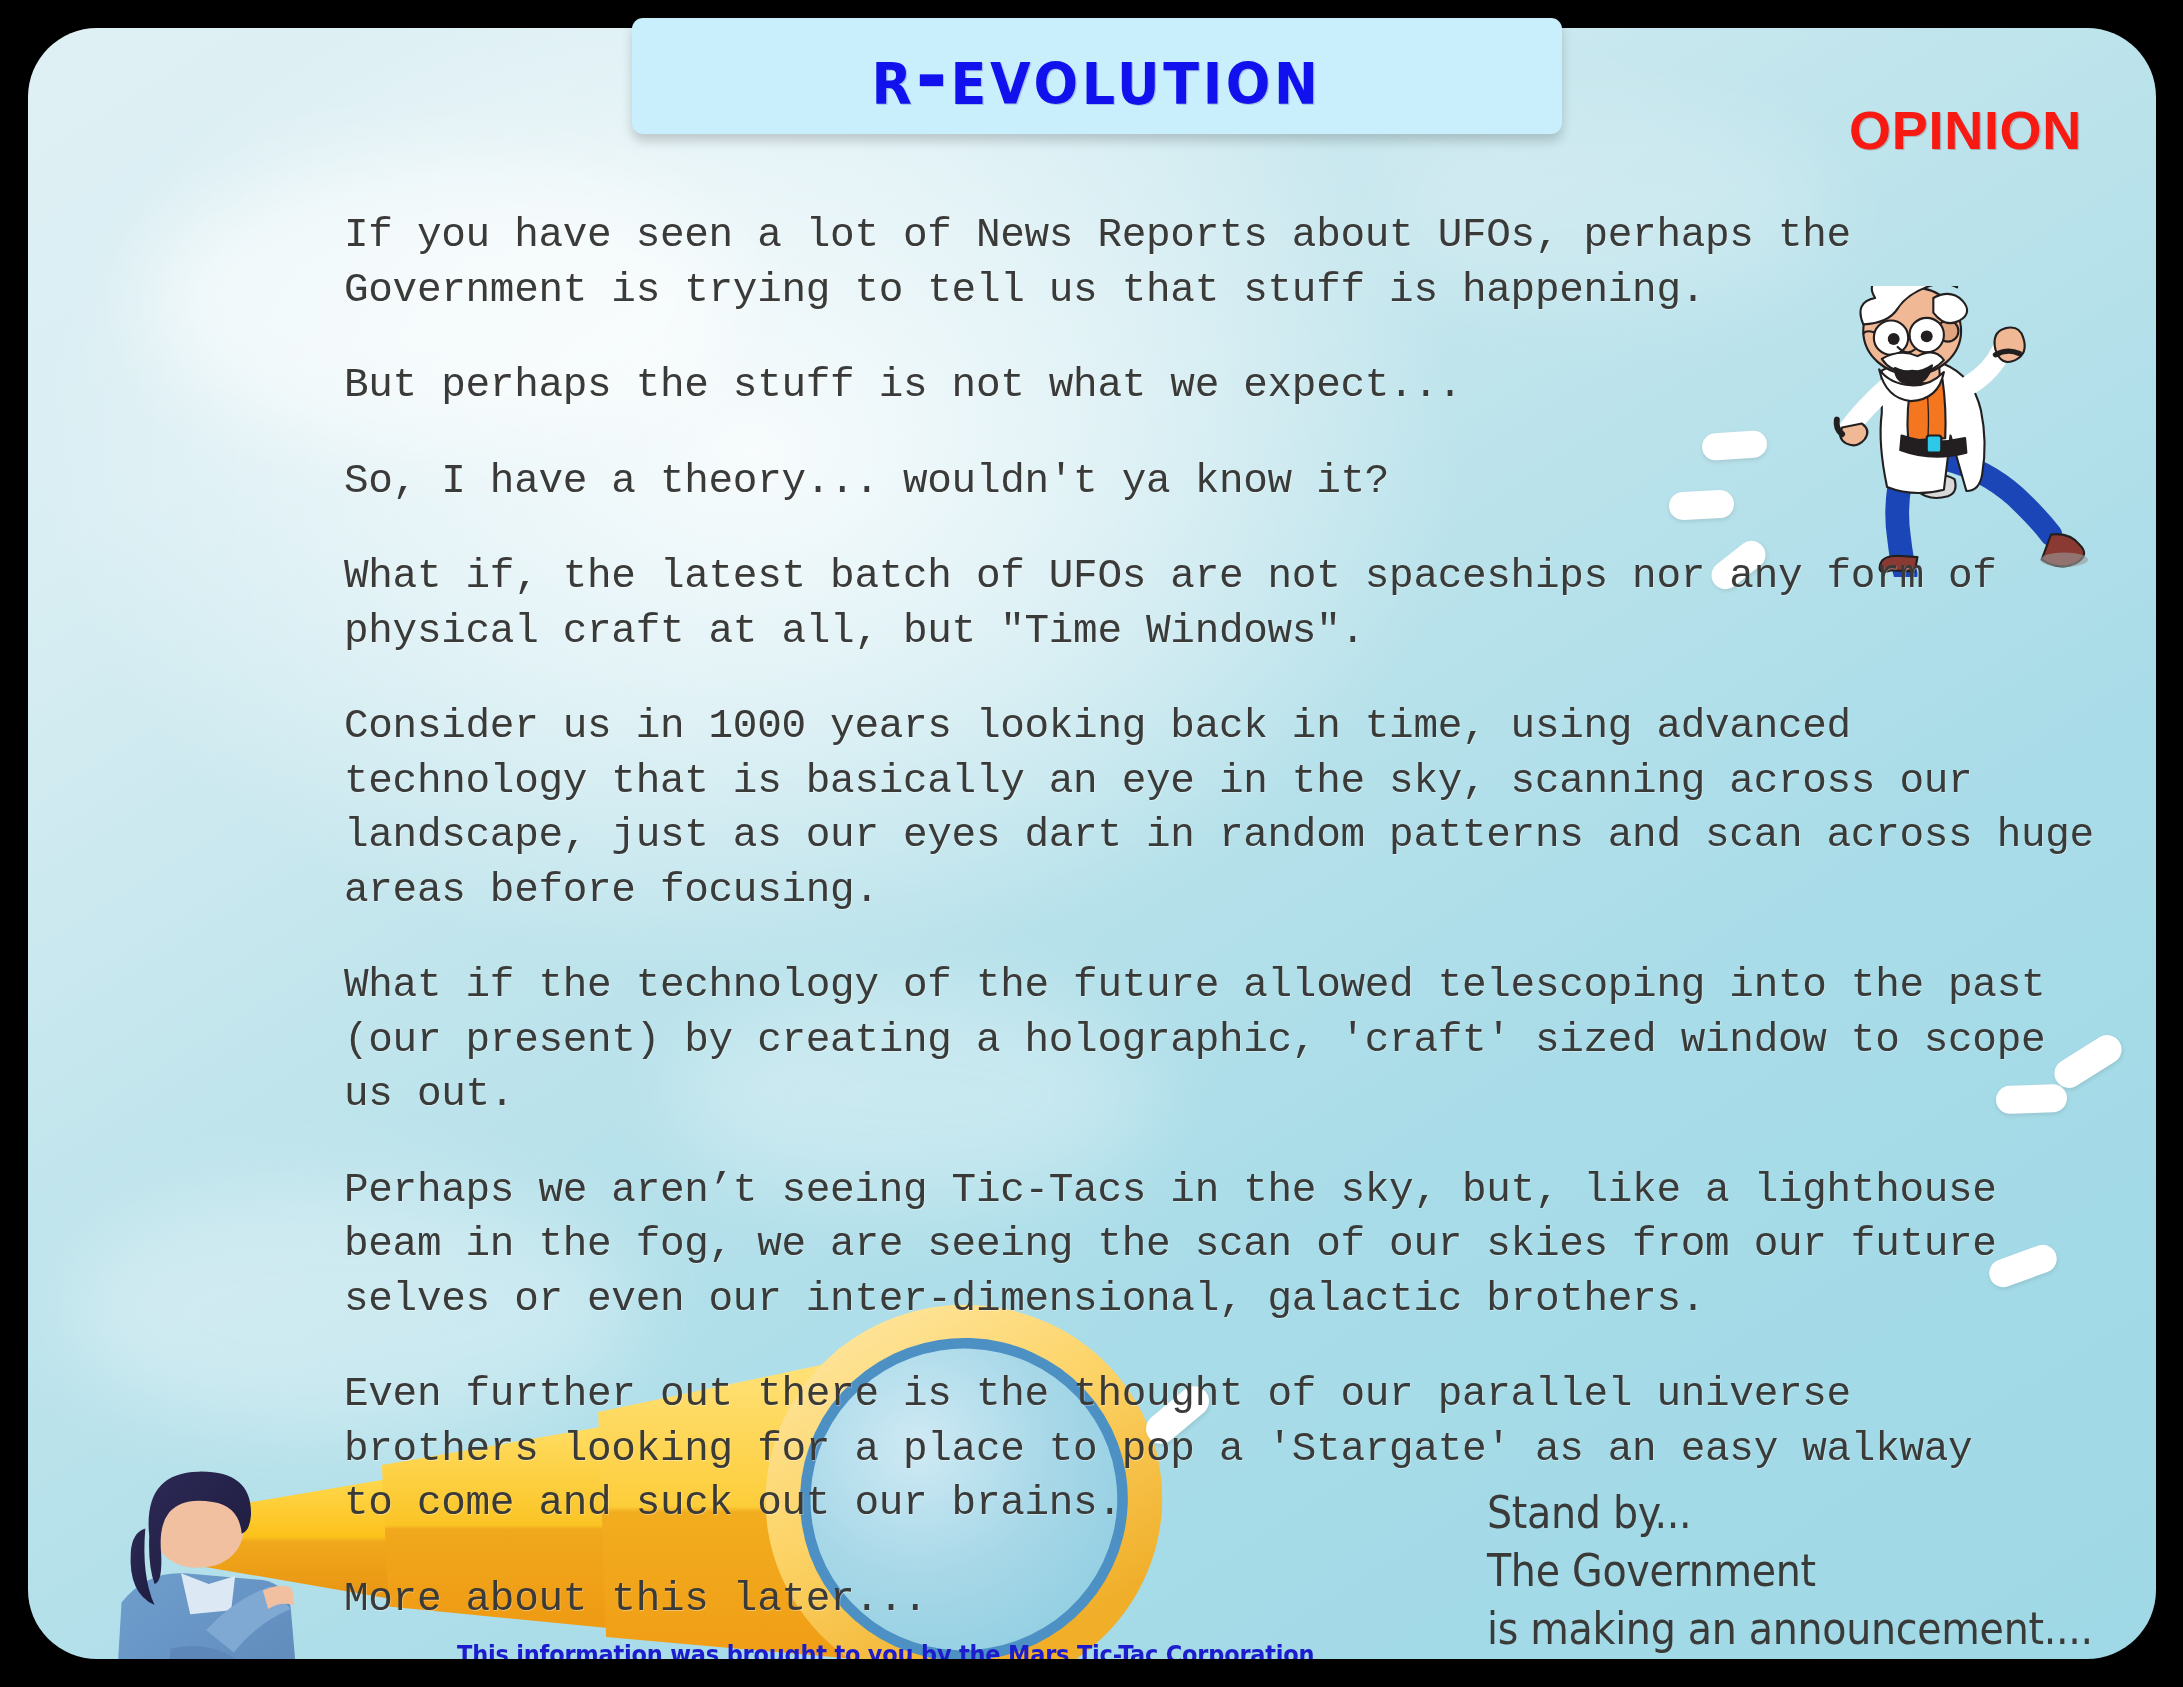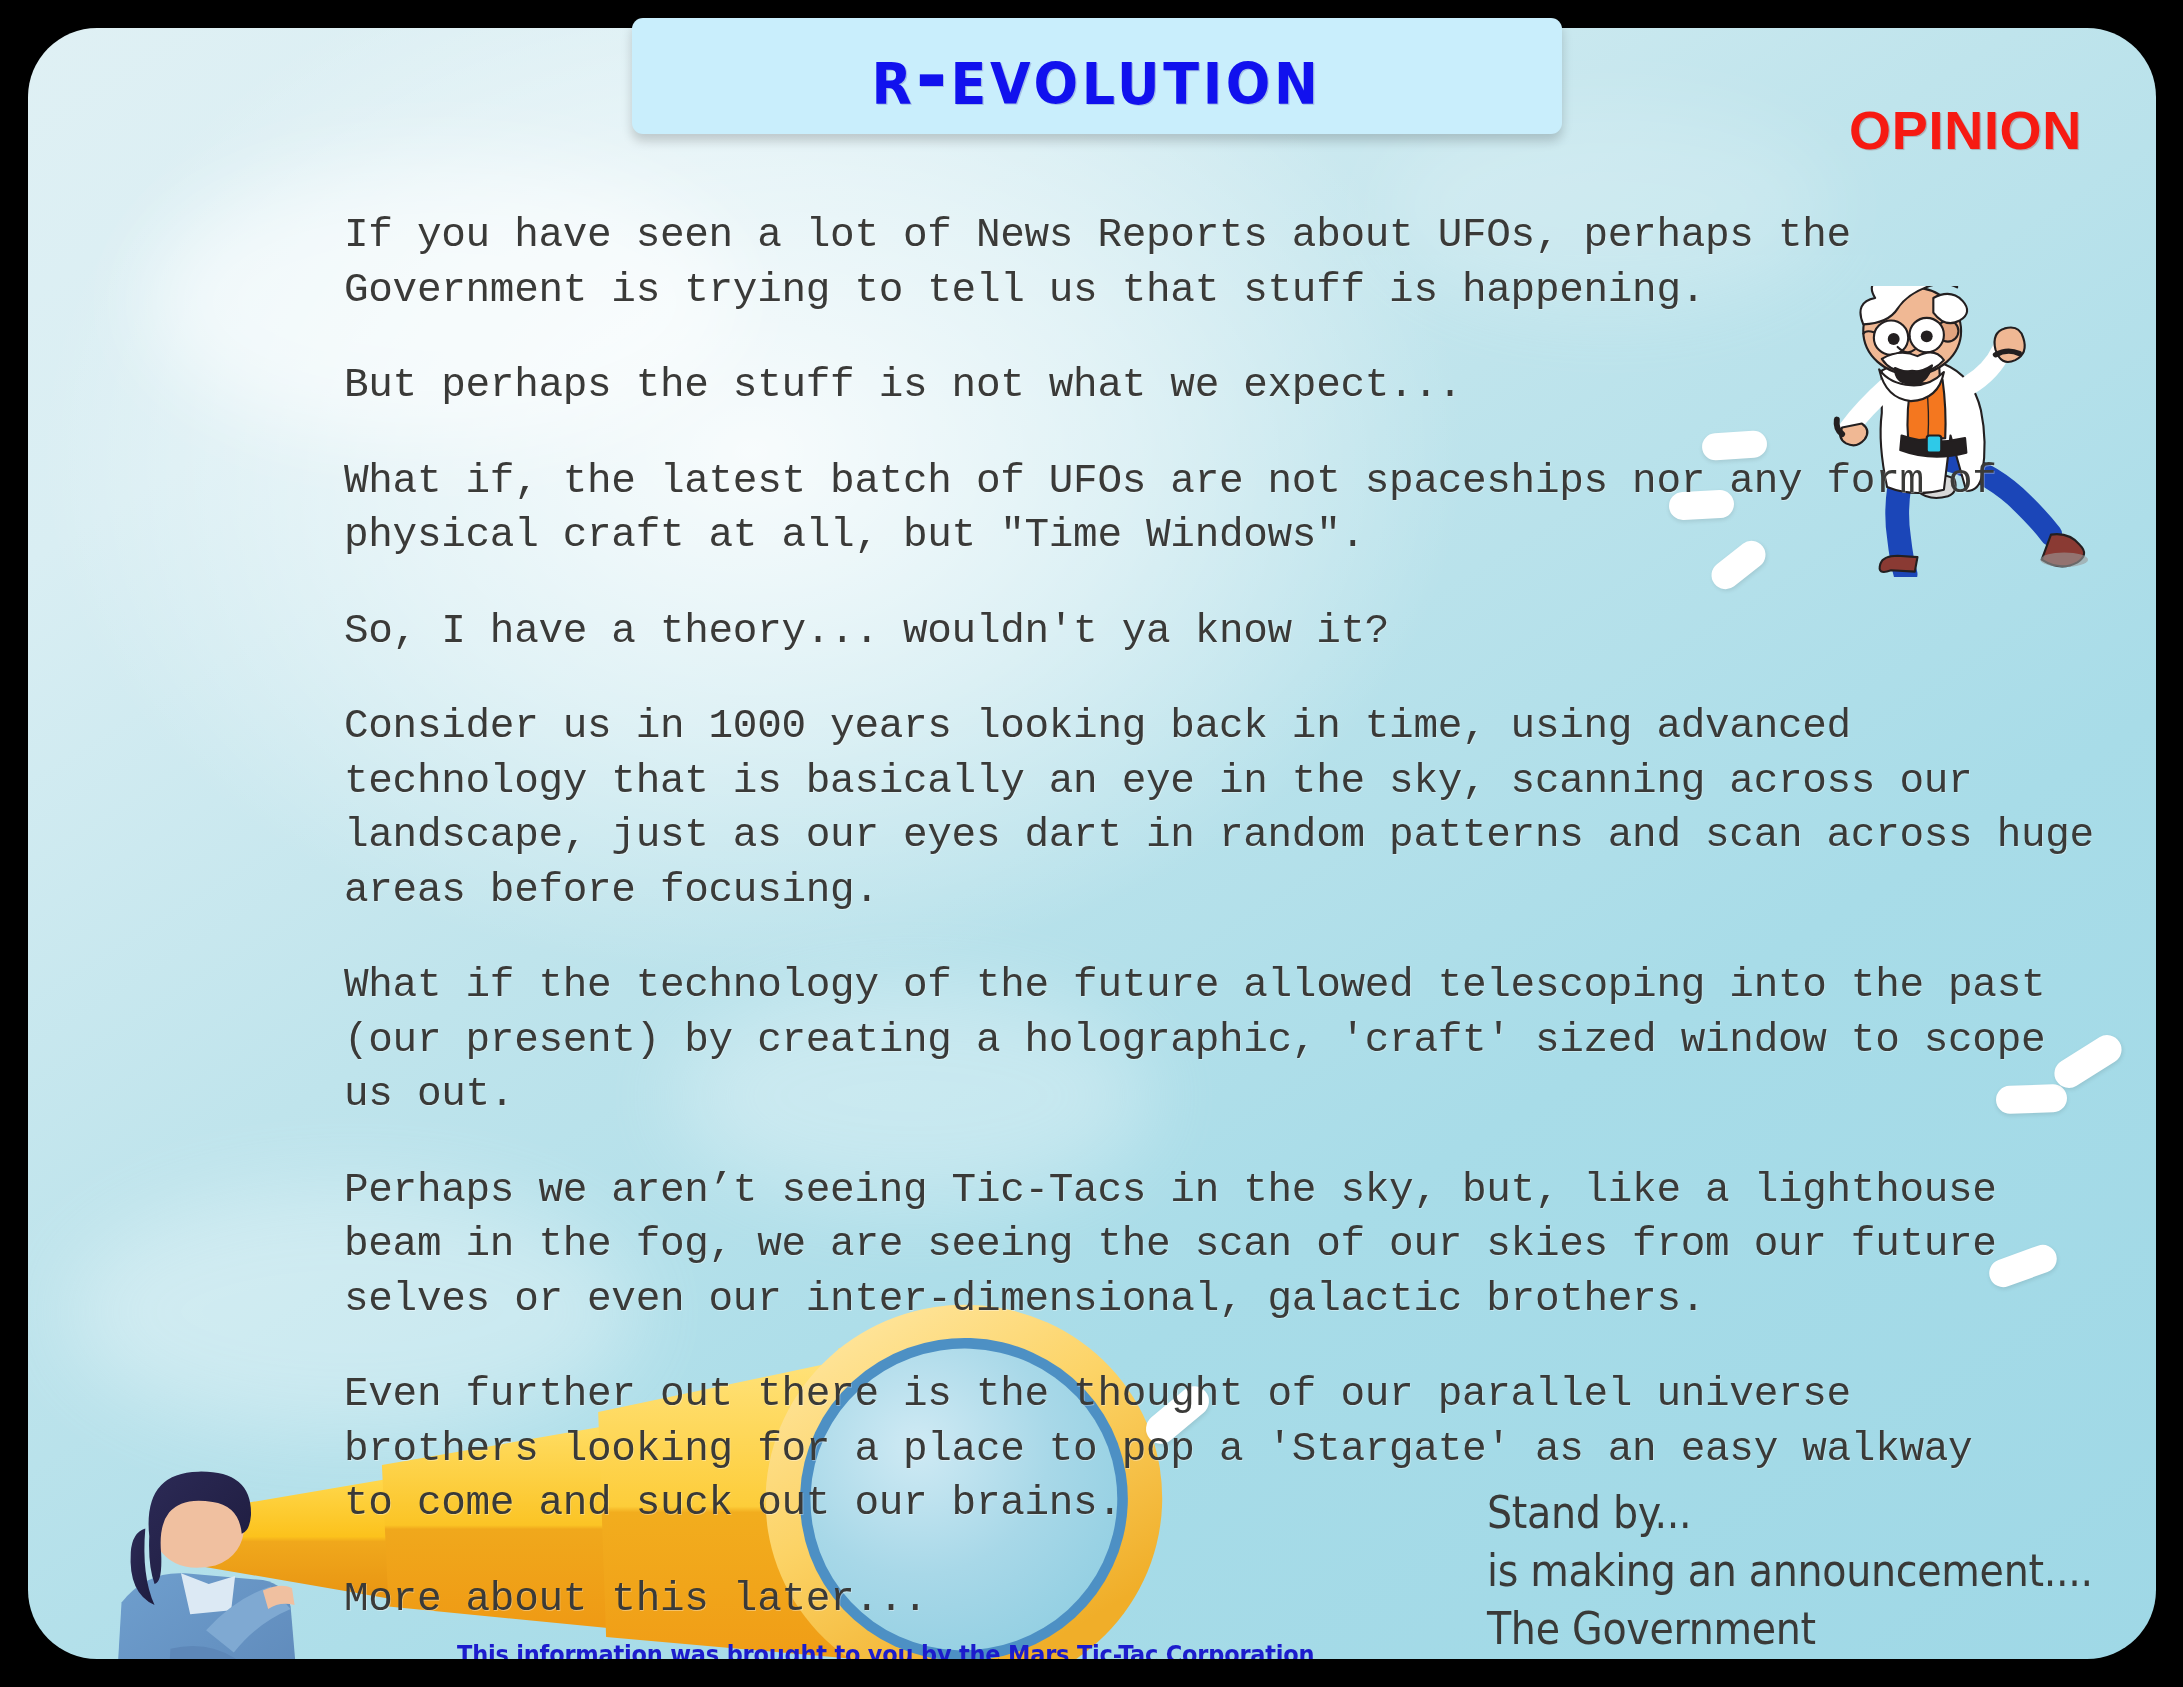--- a/index.html
+++ b/index.html
@@ -333,33 +333,33 @@
     <div class="tictac" id="tictac-e"></div>
     <div class="tictac" id="tictac-f"></div>
 
     <div class="tictac" id="tictac-g"></div>
 
     <div id="opinion">OPINION</div>
 
     <div id="body-text">
       <p>If you have seen a lot of News Reports about UFOs, perhaps the Government is trying to tell us that stuff is happening.</p>
       <p>But perhaps the stuff is not what we expect...</p>
+      <p>So, I have a theory... wouldn't ya know it?</p>
       <p>What if, the latest batch of UFOs are not spaceships nor any form of physical craft at all, but "Time Windows".</p>
-      <p>So, I have a theory... wouldn't ya know it?</p>
       <p>Consider us in 1000 years looking back in time, using advanced technology that is basically an eye in the sky, scanning across our landscape, just as our eyes dart in random patterns and scan across huge areas before focusing.</p>
       <p>What if the technology of the future allowed telescoping into the past (our present) by creating a holographic, 'craft' sized window to scope us out.</p>
       <p>Perhaps we aren’t seeing Tic-Tacs in the sky, but, like a lighthouse beam in the fog, we are seeing the scan of our skies from our future selves or even our inter-dimensional, galactic brothers.</p>
       <p class="p-narrow">Even further out there is the thought of our parallel universe brothers looking for a place to pop a 'Stargate' as an easy walkway to come and suck out our brains.</p>
       <p>More about this later...</p>
     </div>
 
     <div id="standby">
       <div>Stand by...</div>
+      <div>The Government</div>
       <div>is making an announcement....</div>
-      <div>The Government</div>
     </div>
 
     <div id="credit">This information was brought to you by the Mars Tic-Tac Corporation</div>
 
   </div>
 
   <div id="title-banner">
     <span id="title-text">R-Evolution</span>
   </div>
 </div>

